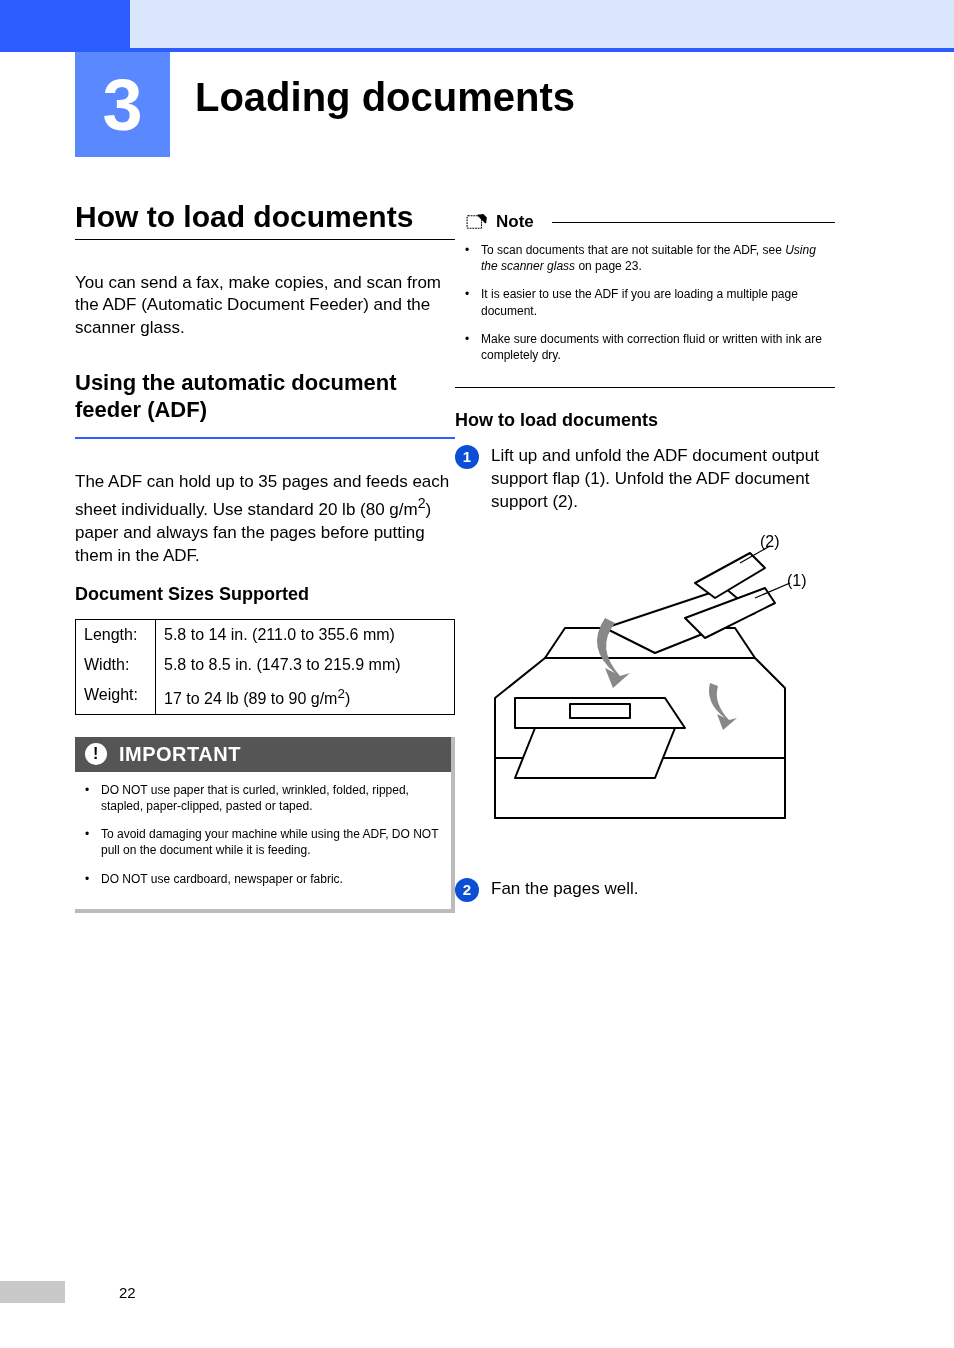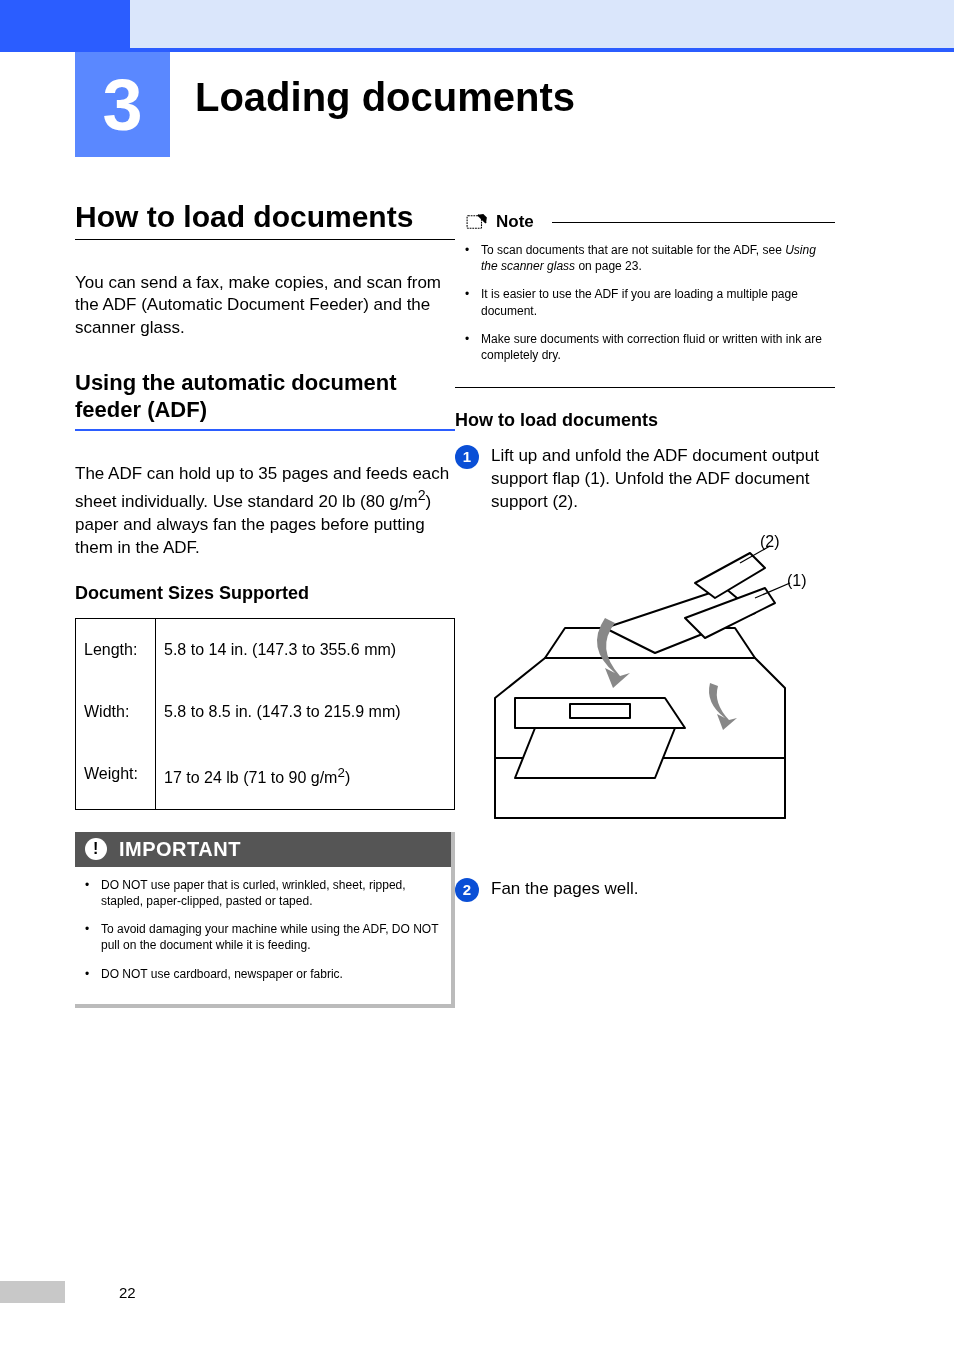--- a/index.html
+++ b/index.html
@@ -66,38 +66,38 @@
   .body {
     font-size: 17px;
     line-height: 1.35;
     margin-top: 32px;
   }
   .h2 {
     font-size: 22px;
     font-weight: bold;
     line-height: 1.2;
     border-bottom: 2px solid #2b5dff;
-    padding-bottom: 6px;
+    padding-bottom: 14px;
     margin-top: 30px;
     margin-bottom: 18px;
   }
   .h3 {
     font-size: 18px;
     font-weight: bold;
-    margin-top: 23px;
+    margin-top: 16px;
     margin-bottom: 14px;
   }
   .sizes-table {
     border: 1px solid #000;
     border-collapse: collapse;
     width: 100%;
     font-size: 16px;
   }
   .sizes-table td {
-    padding: 22px 8px;
+    padding: 6px 8px;
     vertical-align: top;
   }
   .sizes-table td:first-child {
     border-right: 1px solid #000;
     width: 80px;
   }
   .important-box {
     margin-top: 22px;
     border-bottom: 4px solid #bbb;
     border-right: 4px solid #bbb;
@@ -232,42 +232,42 @@
     <div class="body">
       <span>The ADF can hold up to 35 pages and feeds each sheet individually. Use standard 20 lb (80 g/m</span><sup>2</sup><span>) paper and always fan the pages before putting them in the ADF.</span>
     </div>
 
     <div class="h3">Document Sizes Supported</div>
 
     <table class="sizes-table">
       <tbody>
           <tr>
         <td>Length:</td>
-        <td>5.8 to 14 in. (147.3 to 355.6 mm)</td>
+        <td>5.8 to 14 in. (211.0 to 355.6 mm)</td>
       </tr>
       <tr>
         <td>Width:</td>
         <td>5.8 to 8.5 in. (147.3 to 215.9 mm)</td>
       </tr>
       <tr>
         <td>Weight:</td>
         <td>
-          <span>17 to 24 lb (71 to 90 g/m</span><sup>2</sup><span>)</span>
+          <span>17 to 24 lb (89 to 90 g/m</span><sup>2</sup><span>)</span>
         </td>
       </tr>
     </tbody>
       </table>
 
     <div class="important-box">
       <div class="important-header">
         <span class="bang-icon">!</span>
         <span>IMPORTANT</span>
       </div>
       <ul class="bullets">
-        <li>DO NOT use paper that is curled, wrinkled, sheet, ripped, stapled, paper-clipped, pasted or taped.</li>
+        <li>DO NOT use paper that is curled, wrinkled, folded, ripped, stapled, paper-clipped, pasted or taped.</li>
         <li>To avoid damaging your machine while using the ADF, DO NOT pull on the document while it is feeding.</li>
         <li>DO NOT use cardboard, newspaper or fabric.</li>
       </ul>
     </div>
   </div>
 
   <div class="col">
     <div class="note-box">
       <div class="note-header">
         <span class="note-icon">

